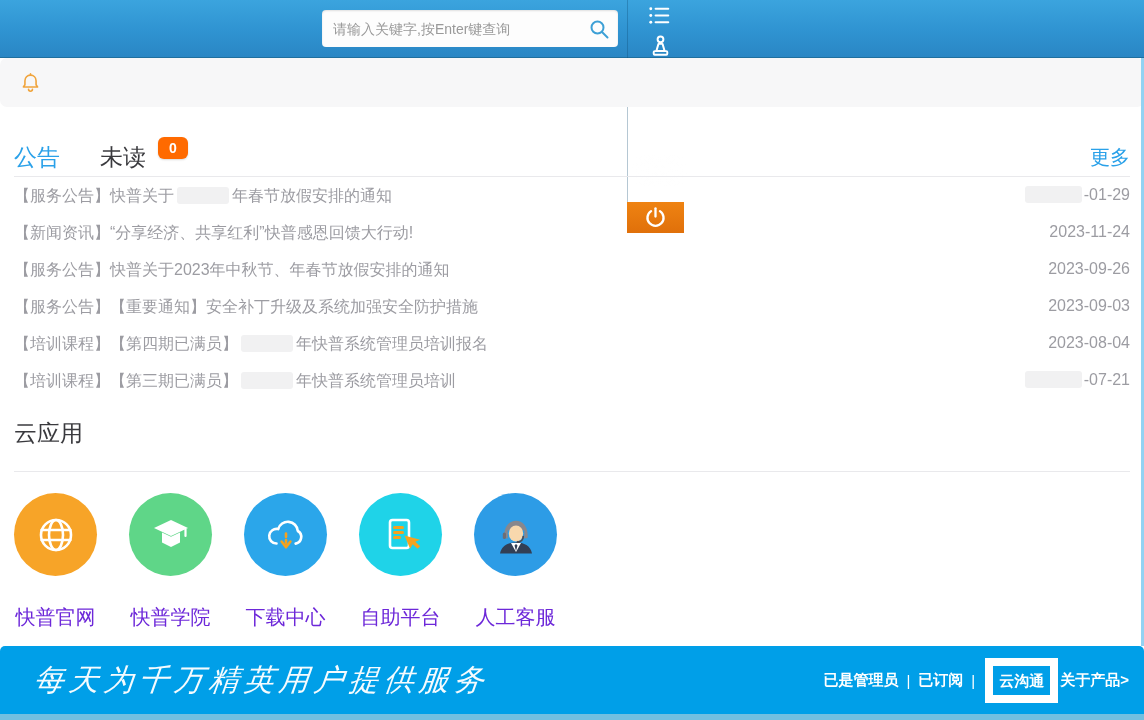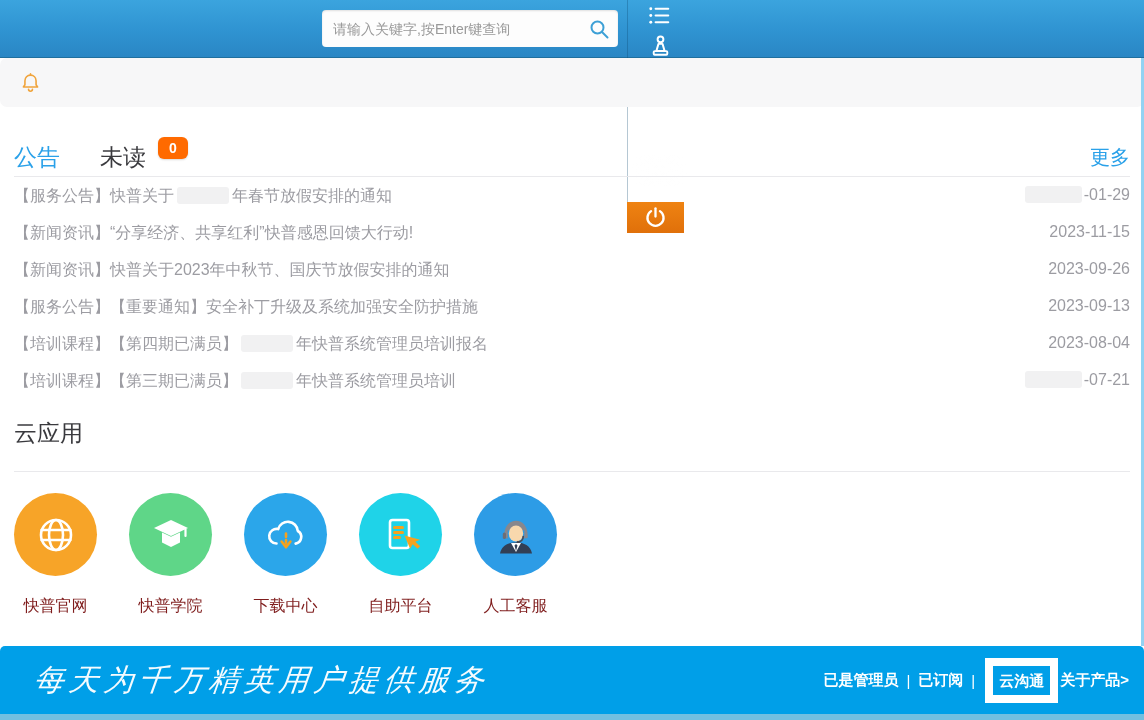--- a/index.html
+++ b/index.html
@@ -72,21 +72,21 @@
   
   .apps-title { position:absolute; top:418px; left:14px; font-size:23px; color:#3a3a3e; }
   .div2 { top:471px; }
   .apps-row { position:absolute; top:493px; left:14px; display:flex; gap:32px; }
   .app { width:83px; text-align:center; cursor:pointer; }
   .app-circle {
     width:83px; height:83px; border-radius:50%;
     display:flex; align-items:center; justify-content:center;
   }
   .app-circle svg { width:48px; height:48px; }
-  .app-label { margin-top:20px; font-size:16px; color:#7f1d1d; }
+  .app-label { margin-top:28px; font-size:20px; color:#6d28d9; }
   
   .footer {
     position:absolute; top:646px; left:0; width:1144px; height:68px;
     background:#009fe8; border-radius:5px 5px 0 0;
     display:flex; align-items:center; padding:0 15px 0 34px;
   }
   .slogan {
     color:#fff; font-size:30px; font-family:"DejaVu Serif","Liberation Serif",serif;
     font-style:italic; letter-spacing:5px; transform:skewX(-6deg); opacity:.96;
   }
@@ -179,29 +179,29 @@
   <a class="more">更多</a>
 </div>
 <div class="divider div1"></div>
 <ul class="notice-list" id="notice-list">
     <li>
       <span class="ttl">【服务公告】快普关于<span class="redact"></span>年春节放假安排的通知</span>
       <span class="dt"><span class="redact dtc"></span>-01-29</span>
     </li>
     <li>
       <span class="ttl">【新闻资讯】“分享经济、共享红利”快普感恩回馈大行动!</span>
-      <span class="dt">2023-11-15</span>
-    </li>
-    <li>
-      <span class="ttl">【新闻资讯】快普关于2023年中秋节、国庆节放假安排的通知</span>
+      <span class="dt">2023-11-24</span>
+    </li>
+    <li>
+      <span class="ttl">【服务公告】快普关于2023年中秋节、年春节放假安排的通知</span>
       <span class="dt">2023-09-26</span>
     </li>
     <li>
       <span class="ttl">【服务公告】【重要通知】安全补丁升级及系统加强安全防护措施</span>
-      <span class="dt">2023-09-13</span>
+      <span class="dt">2023-09-03</span>
     </li>
     <li>
       <span class="ttl">【培训课程】【第四期已满员】<span class="redact"></span>年快普系统管理员培训报名</span>
       <span class="dt">2023-08-04</span>
     </li>
     <li>
       <span class="ttl">【培训课程】【第三期已满员】<span class="redact"></span>年快普系统管理员培训</span>
       <span class="dt"><span class="redact dtc"></span>-07-21</span>
     </li>
   </ul>

